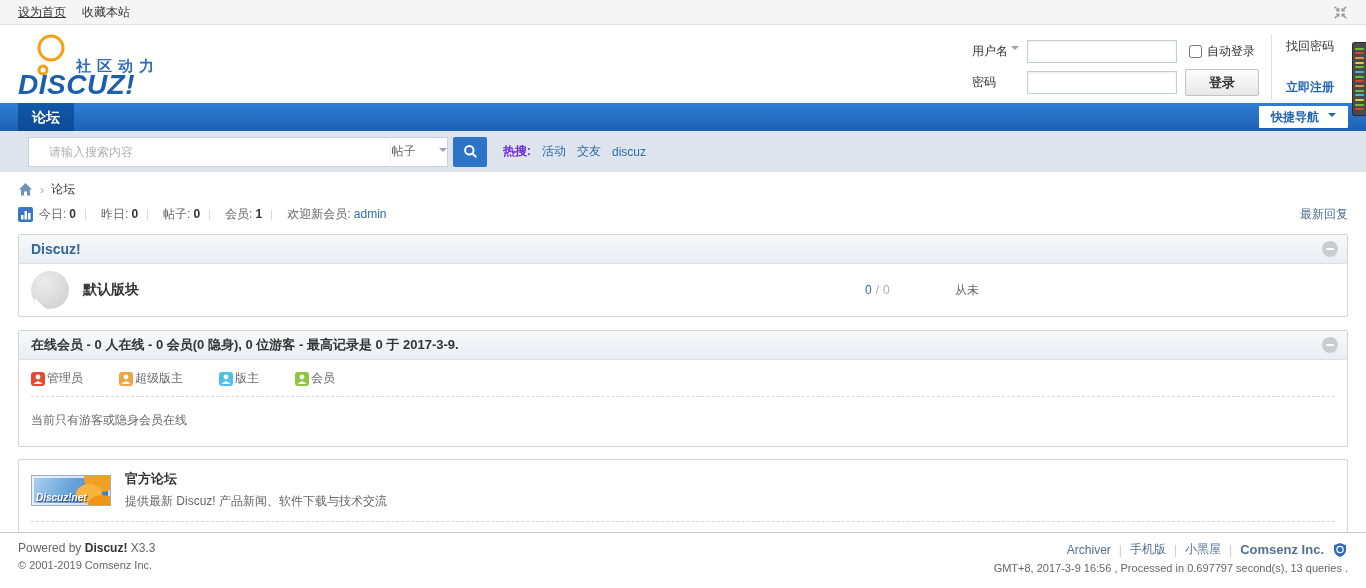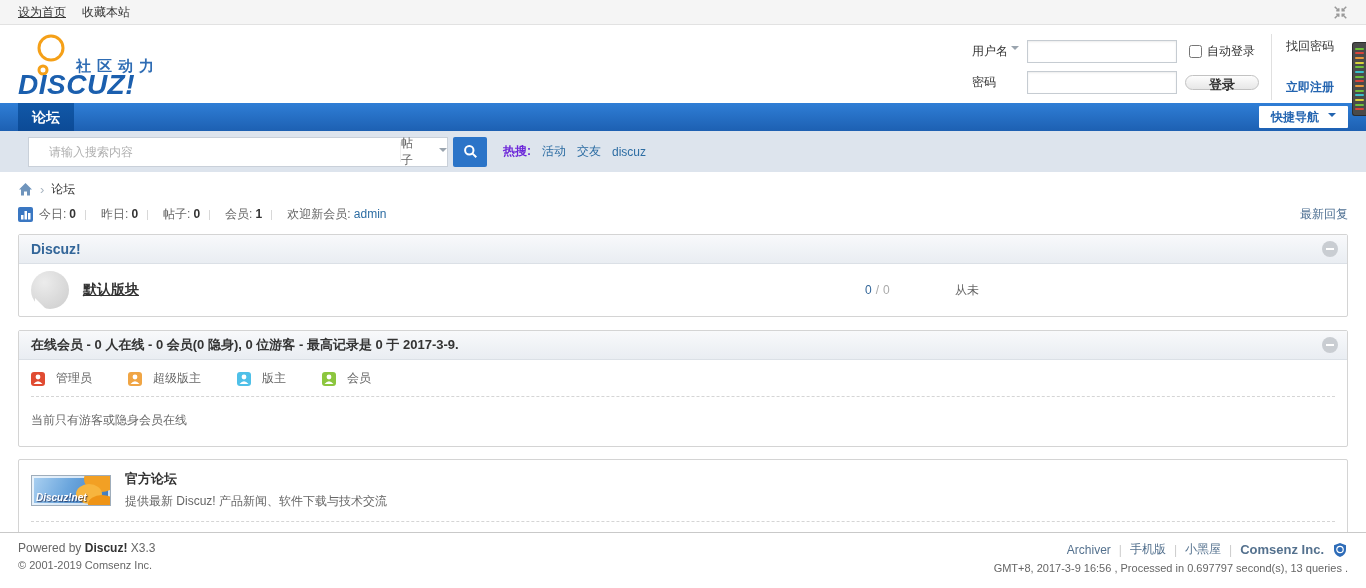--- a/index.html
+++ b/index.html
@@ -22,42 +22,42 @@
   .logo-tagline { position:absolute; left:58px; top:24px; color:#2e6cb4; font-size:15px; letter-spacing:6px; font-weight:bold; }
   .logo-brand { position:absolute; left:0; top:36px; color:#1b5fae; font-size:28px; font-weight:bold; font-style:italic; letter-spacing:0.5px; }
 
   .login { margin-left:auto; display:flex; align-items:center; margin-right:14px; }
   .login-grid { display:grid; grid-template-columns:auto 150px auto; grid-auto-rows:25px; gap:6px 8px; align-items:center; }
   .login-label { color:#333; white-space:nowrap; }
   .arr-down { display:inline-block; width:0; height:0; border:4px solid transparent; border-top-color:#9aa4ae; margin-left:3px; vertical-align:1px; }
   .login-input { height:23px; border:1px solid #c6ccd2; box-shadow:inset 0 1px 2px rgba(0,0,0,.08); padding:0 5px; font-size:12px; width:150px; }
   .auto-wrap { display:flex; align-items:center; gap:5px; white-space:nowrap; padding:0 4px; }
   .auto-wrap input { width:13px; height:13px; }
-  .login-btn { height:15px; min-width:66px; border:1px solid #c2c2c2; background:linear-gradient(#fdfdfd,#e7e7e7); font-weight:bold; font-size:13px; color:#333; cursor:pointer; border-radius:10px; }
+  .login-btn { height:27px; min-width:66px; border:1px solid #c2c2c2; background:linear-gradient(#fdfdfd,#e7e7e7); font-weight:bold; font-size:13px; color:#333; cursor:pointer; border-radius:2px; }
   .login-right { border-left:1px solid #e0e0e0; margin-left:12px; padding-left:14px; display:flex; flex-direction:column; gap:16px; }
   .login-right a { line-height:25px; white-space:nowrap; }
   .find-pwd { color:#333; }
   .register { color:#2364b0; font-weight:bold; }
 
   
   .side-widget { position:absolute; right:0; top:42px; width:14px; height:74px; background:#4a4a4a; border:1px solid #2d2d2d; border-right:none; border-radius:3px 0 0 3px; display:flex; flex-direction:column; justify-content:space-evenly; padding:2px 2px; cursor:pointer; }
   .side-widget i { display:block; height:2px; border-radius:1px; }
 
   
   .navbar { height:28px; background:linear-gradient(#2f7ed6,#1d60b2); display:flex; align-items:stretch; padding:0 18px; }
   .nav-tab { background:linear-gradient(#1158a8,#0c4a96); color:#fff; font-weight:bold; font-size:14px; line-height:28px; padding:0 14px; cursor:pointer; }
   .quick-nav { margin-left:auto; align-self:center; background:#fff; color:#2364b0; font-weight:bold; height:22px; line-height:22px; padding:0 12px; display:flex; align-items:center; gap:6px; cursor:pointer; border-radius:1px; }
   .quick-nav .arr-down { border-top-color:#2364b0; }
 
   
   .searchbar { height:41px; background:#dde4ed; display:flex; align-items:center; padding:0 28px; }
   .search-box { width:420px; height:30px; background:#fff; border:1px solid #c9d0d9; display:flex; align-items:center; }
   .search-input { flex:1; border:none; outline:none; height:26px; padding:0 20px; font-size:12px; color:#333; }
   .search-input::placeholder { color:#b0b0b0; }
-  .search-type { width:47px; display:flex; align-items:center; justify-content:center; gap:20px; color:#666; border-left:1px solid #eee; height:20px; cursor:pointer; }
+  .search-type { width:57px; display:flex; align-items:center; justify-content:center; gap:20px; color:#666; border-left:1px solid #eee; height:20px; cursor:pointer; }
   .search-btn { width:34px; height:30px; margin-left:5px; background:#2b74c8; border:none; border-radius:2px; display:flex; align-items:center; justify-content:center; cursor:pointer; }
   .hot { margin-left:16px; display:flex; align-items:center; gap:11px; }
   .hot-label { font-weight:bold; color:#6d28d9; }
   .hot a { color:#2d6da3; }
 
   
   .crumb { padding:9px 18px 3px; display:flex; align-items:center; gap:7px; }
   .crumb-sep { color:#a8b4c0; font-size:13px; }
   .crumb a { color:#333; }
   .stats { padding:5px 18px 4px; display:flex; align-items:center; color:#666; }
@@ -70,32 +70,32 @@
   
   .panel { margin:7px 18px 0; border:1px solid #d4d4d4; border-radius:2px; background:#fff; }
   .panel-head { height:29px; padding:0 9px 0 12px; background:linear-gradient(#f8f9fb,#e9edf2); border-bottom:1px solid #dbe0e6; display:flex; align-items:center; }
   .cat-title { color:#336699; font-weight:bold; font-size:14px; }
   .collapse-btn { margin-left:auto; width:16px; height:16px; border-radius:50%; background:#c9cdd2; position:relative; cursor:pointer; }
   .collapse-btn::after { content:""; position:absolute; left:4px; top:7px; width:8px; height:2px; background:#fff; }
 
   .forum-row { padding:7px 12px; display:flex; align-items:center; min-height:45px; }
   .forum-avatar { width:38px; height:38px; border-radius:50%; background:radial-gradient(circle at 35% 30%, #ececec, #cccccc); position:relative; }
   .forum-avatar::after { content:""; position:absolute; left:4px; bottom:-1px; width:0; height:0; border:6px solid transparent; border-bottom-color:#fff; border-left-color:#fff; }
-  .forum-name { margin-left:14px; font-size:14px; font-weight:bold; color:#333; flex:1;text-decoration:underline; }
+  .forum-name { margin-left:14px; font-size:14px; font-weight:bold; color:#333; flex:1; }
   .forum-name a { color:#333; }
   .forum-nums { width:90px; white-space:nowrap; }
   .forum-nums .threads { color:#336699; }
   .forum-nums .slash::before { content:"/"; color:#aaa; margin:0 4px; }
   .forum-nums .posts { color:#aaa; }
   .forum-last { width:220px; color:#666; }
   .forum-pad { width:160px; }
 
   .online-summary { color:#333; font-weight:bold; font-size:13px; }
   .legend-row { padding:10px 12px 9px; display:flex; align-items:center; gap:36px; }
-  .legend-item { display:flex; align-items:center; gap:11px; color:#666; }
+  .legend-item { display:flex; align-items:center; gap:2px; color:#666; }
   .dashed-sep { border-bottom:1px dashed #d5d5d5; margin:0 12px; }
   .online-note { padding:15px 12px 17px; color:#666; }
 
   .partner-top { padding:10px 12px 11px; display:flex; align-items:center; gap:14px; }
   .banner { width:80px; height:31px; border:1px solid #9fadbb; position:relative; overflow:hidden; background:linear-gradient(115deg,#add2f2 0%,#6ba6dd 45%,#3a76bd 100%); box-shadow:inset 0 0 0 2px rgba(255,255,255,.75); cursor:pointer; }
   .banner .blob1 { position:absolute; right:-8px; top:-10px; width:34px; height:26px; border-radius:50%; background:#f2a024; }
   .banner .blob2 { position:absolute; right:8px; top:8px; width:26px; height:20px; border-radius:50%; background:#f7b53e; }
   .banner .blob3 { position:absolute; right:-6px; bottom:-8px; width:28px; height:18px; border-radius:50%; background:#ef9416; }
   .banner-text { position:absolute; left:4px; bottom:2px; color:#fff; font-weight:bold; font-style:italic; font-size:10px; text-shadow:1px 1px 1px rgba(0,0,40,.6); }
   .partner-title { font-size:13px; font-weight:bold; color:#333; }

